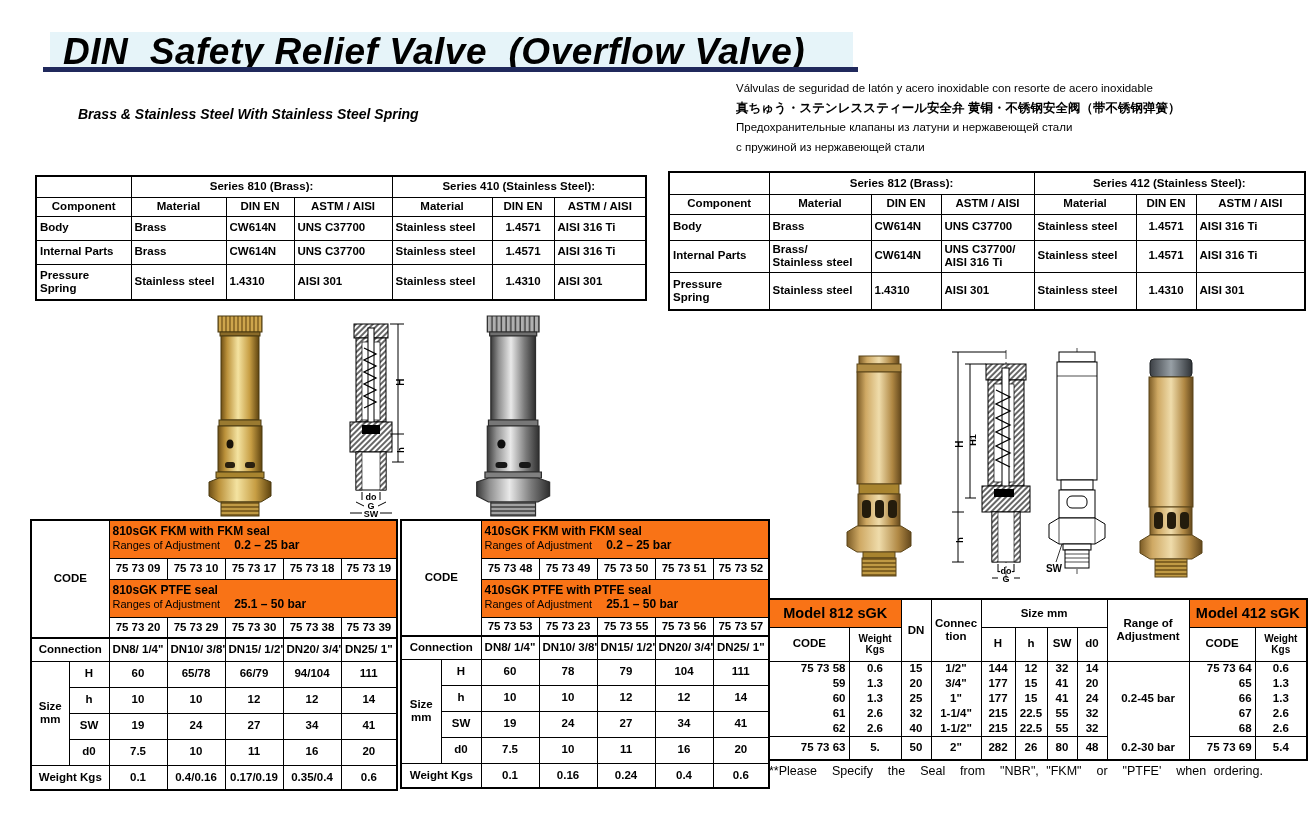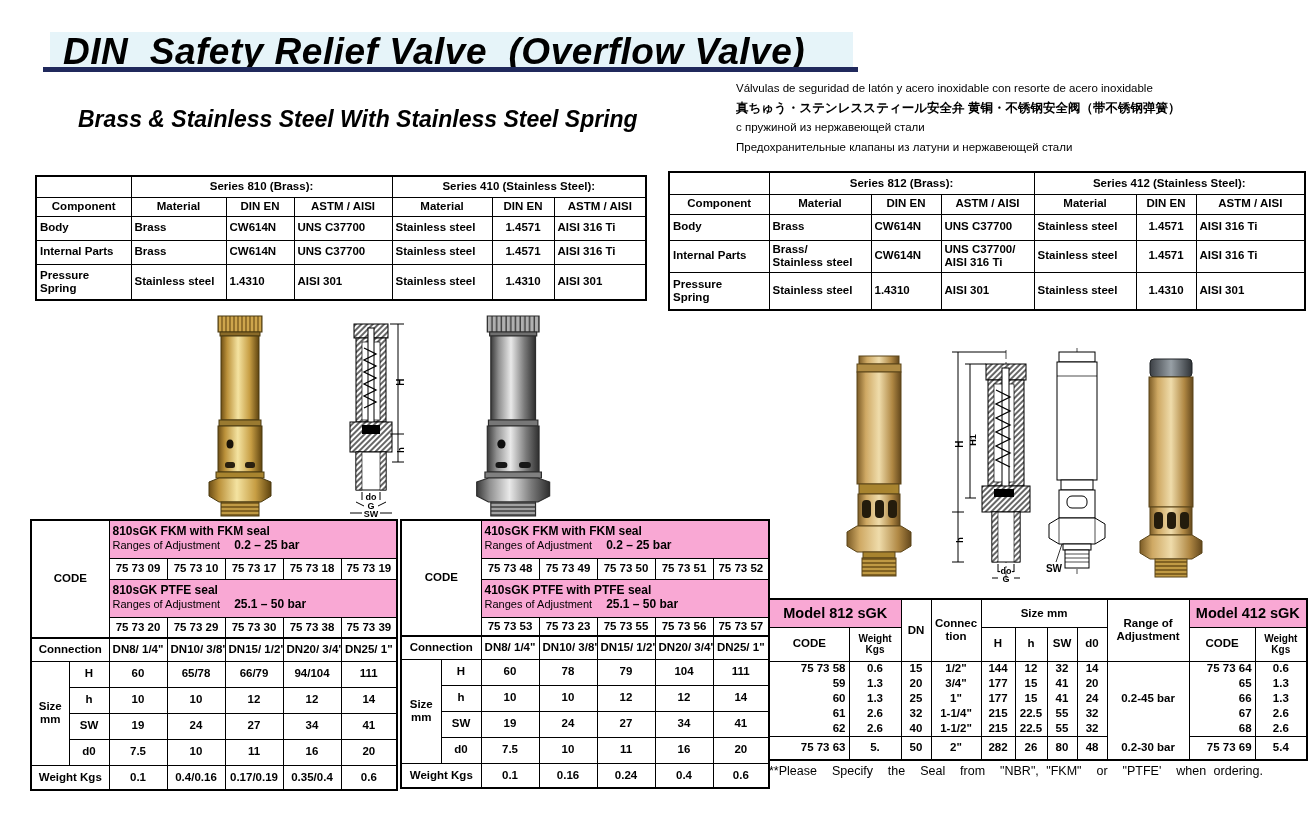--- a/index.html
+++ b/index.html
@@ -5,33 +5,33 @@
   *{margin:0;padding:0;box-sizing:border-box}
   html,body{background:#fff}
   body{width:1308px;height:828px;position:relative;overflow:hidden;
        font-family:"Liberation Sans","DejaVu Sans",sans-serif;color:#000}
 
   
   #title-bar{position:absolute;left:50px;top:32px;width:803px;height:36px;background:#e6f4f9}
   #title-text{position:absolute;left:63px;top:31px;font-size:37px;font-weight:bold;font-style:italic;
               letter-spacing:.5px;white-space:pre}
   #title-rule{position:absolute;left:43px;top:67px;width:815px;height:5px;background:#20295c}
-  #subtitle{position:absolute;left:78px;top:106px;font-size:23px;font-weight:bold;font-style:italic;white-space:pre}
+  #subtitle{position:absolute;left:78px;top:106px;font-size:14px;font-weight:bold;font-style:italic;white-space:pre}
   #intl{position:absolute;left:736px;top:79px;width:470px;font-size:11.5px;line-height:19.5px}
   #intl .cjk{font-size:12.5px;font-weight:bold}
 
   
   table.sheet{position:absolute;border-collapse:collapse;table-layout:fixed;border:2px solid #000;background:#fff}
   table.sheet td{border:1px solid #000;font-size:11.5px;font-weight:bold;padding:0 3px;
                  vertical-align:middle;overflow:hidden;line-height:1.15}
   .c{text-align:center}
   .l{text-align:left;padding-left:5px}
   .r{text-align:right;padding-right:9px}
   .pre{white-space:pre-line}
-  .green{background:#f9a8d4}
+  .green{background:#f97316}
   td.gband{padding:2px 0 2px 7px}
   .gt{font-size:12px;font-weight:bold}
   .gs{font-size:11px;font-weight:normal}
   .rng{font-weight:bold;font-size:12px;margin-left:14px}
   td.codecell{font-size:11.5px}
   td.conn{font-size:9.5px;padding:0 1px;white-space:nowrap}
   tr.thick td{border-top:2px solid #000}
   td.codelabel{font-size:13px}
 
   
@@ -101,22 +101,22 @@
 </svg>
 
 <div id="title-bar"></div>
 <div id="title-text">DIN  Safety Relief Valve  (Overflow Valve)</div>
 <div id="title-rule"></div>
 <div id="subtitle">Brass &amp; Stainless Steel With Stainless Steel Spring</div>
 
 <div id="intl">
   <div>Válvulas de seguridad de latón y acero inoxidable con  resorte de acero inoxidable</div>
   <div class="cjk">真ちゅう・ステンレススティール安全弁 黄铜・不锈钢安全阀（带不锈钢弹簧）</div>
+  <div>Предохранительные клапаны  из латуни и нержавеющей стали</div>
   <div>с пружиной из нержавеющей стали</div>
-  <div>Предохранительные клапаны  из латуни и нержавеющей стали</div>
 </div>
 
 <table class="sheet" id="materials-810" style="left:35px;top:175px;width:610px">
   <colgroup>
       <col style="width:95px">
       <col style="width:95px">
       <col style="width:68px">
       <col style="width:98px">
             <col style="width:100px">
       <col style="width:62px">

